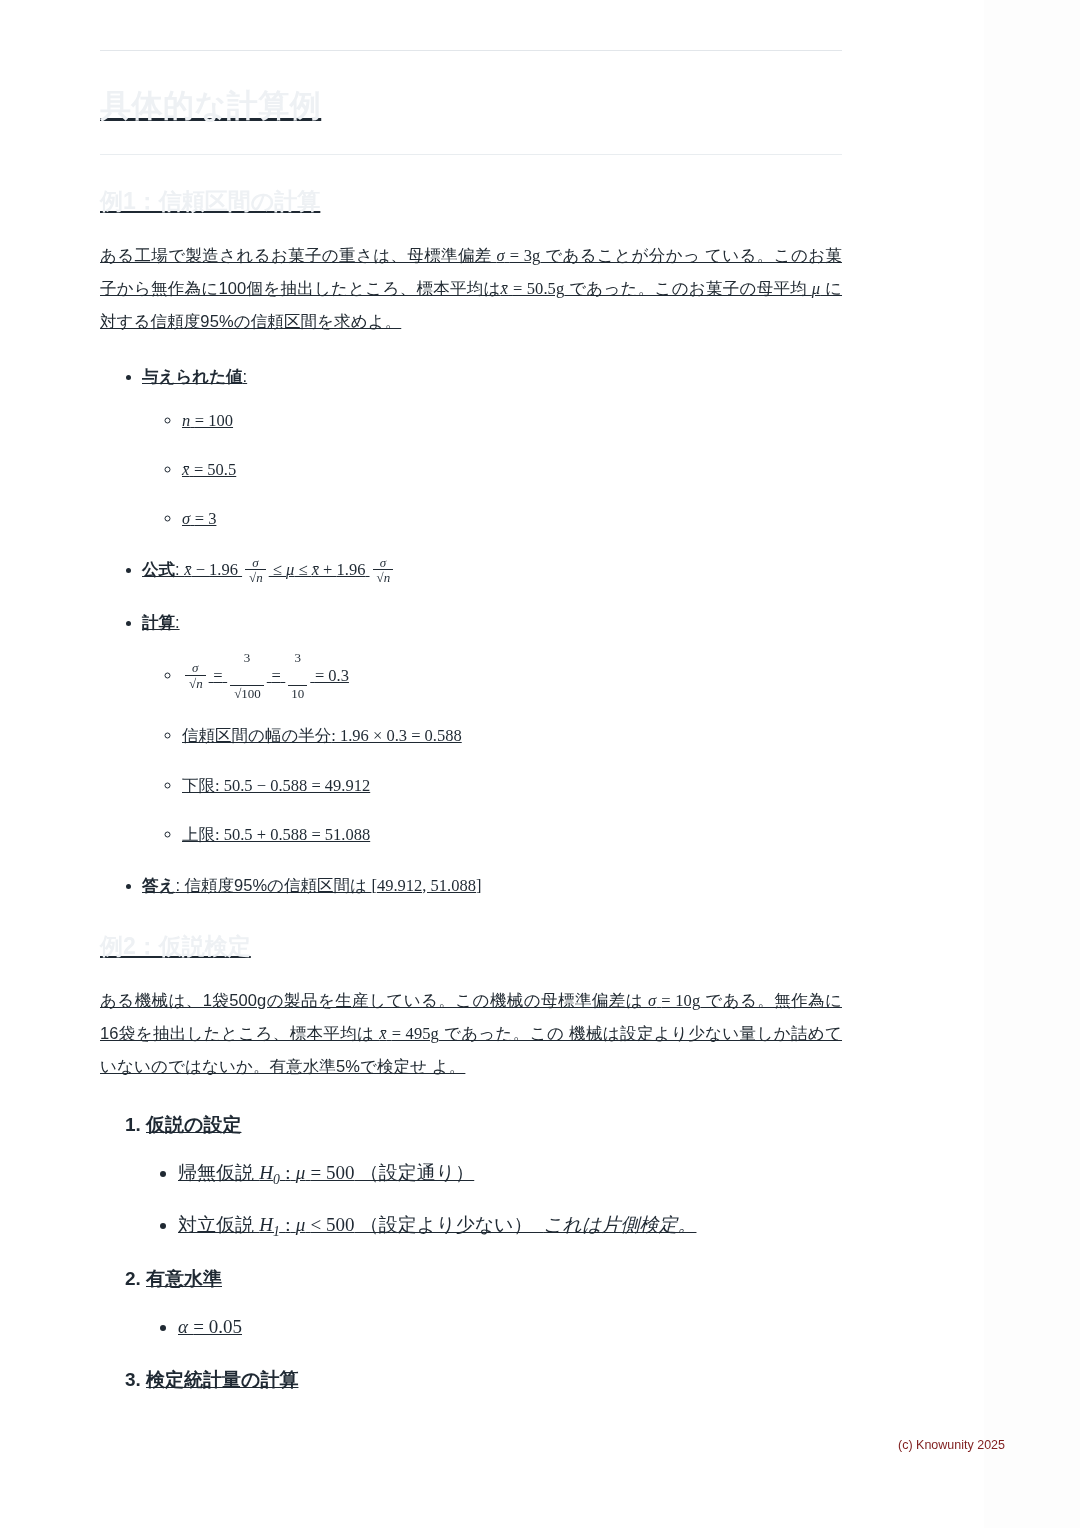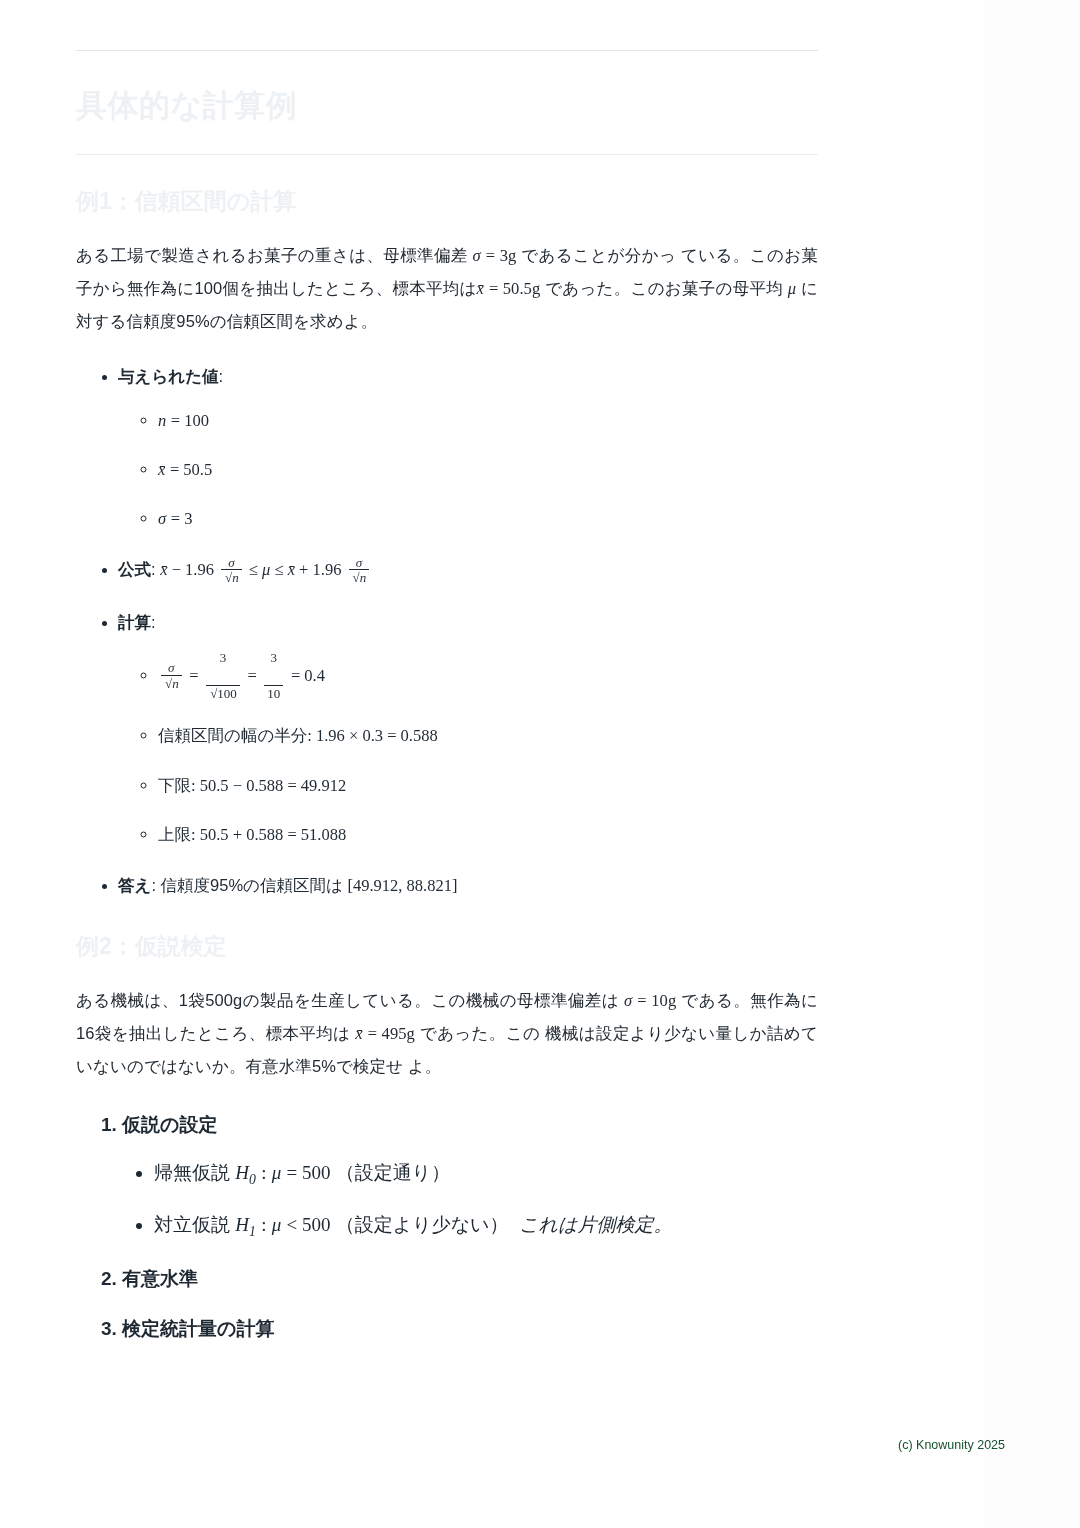--- a/index.html
+++ b/index.html
@@ -28,23 +28,24 @@
   .right-strip {
     position: absolute;
     right: 0; top: 0;
     width: 96px;
     height: 1528px;
     background: #fdfdfd;
   }
 
   .content {
     position: absolute;
-    left: 76px;
+    left: 100px;
     top: 0;
     width: 742px;
+    text-decoration: underline;
   }
 
   .top-rule {
     margin-top: 50px;
     height: 1px;
     background: #e2e6ea;
     width: 742px;
   }
 
   h1.doc-title {
@@ -150,21 +151,21 @@
   .sqrt > .rad { text-decoration: overline; font-style: italic; padding-left: 1px; }
   .sqrt > .rad.upr { font-style: normal; }
 
   sub { font-size: 0.72em; }
 
   .footer {
     position: absolute;
     left: 898px;
     top: 1438px;
     font-size: 12.5px;
-    color: #14532d;
+    color: #7f1d1d;
     white-space: nowrap;
   }
 </style>
 </head>
 <body>
 
 <div class="page">
   <div class="right-strip"></div>
 
   <div class="content">
@@ -206,30 +207,30 @@
 
       <li>
         <b>計算</b>:
         <ul class="lvl2">
           <li>
             <span class="frac"><span class="nu">σ</span><span class="de"><span class="sqrt"><span class="rad">√n</span></span></span></span>
             <span class="num">=</span>
             <span class="frac"><span class="nu" style="font-style:normal">3</span><span class="de upright"><span class="sqrt"><span class="rad upr">√100</span></span></span></span>
             <span class="num">=</span>
             <span class="frac"><span class="nu" style="font-style:normal">3</span><span class="de upright">10</span></span>
-            <span class="num">= 0.4</span>
+            <span class="num">= 0.3</span>
           </li>
           <li>信頼区間の幅の半分<span class="num">: 1.96 × 0.3 = 0.588</span></li>
           <li>下限<span class="num">: 50.5 − 0.588 = 49.912</span></li>
           <li>上限<span class="num">: 50.5 + 0.588 = 51.088</span></li>
         </ul>
       </li>
 
       <li>
-        <b>答え</b>: 信頼度95%の信頼区間は <span class="num">[49.912, 88.821]</span>
+        <b>答え</b>: 信頼度95%の信頼区間は <span class="num">[49.912, 51.088]</span>
       </li>
 
     </ul>
 
     <h2 class="section-title">例2：仮説検定</h2>
 
     <p class="para">
       ある機械は、1袋500gの製品を生産している。この機械の母標準偏差は <span class="math">σ</span> <span class="num">= 10g</span>
       である。無作為に16袋を抽出したところ、標本平均は <span class="math">x̄</span> <span class="num">= 495g</span> であった。この
       機械は設定より少ない量しか詰めていないのではないか。有意水準5%で検定せ
@@ -245,20 +246,23 @@
           </li>
           <li>
             対立仮説 <span class="math">H<sub>1</sub></span> <span class="num">:</span> <span class="math">μ</span> <span class="num">&lt; 500</span> （設定より少ない）&nbsp;
             <span class="emph">これは片側検定。</span>
           </li>
         </ul>
       </li>
 
       <li>
         <span>有意水準</span>
+        <ul class="sub">
+          <li><span class="math">α</span> <span class="num">= 0.05</span></li>
+        </ul>
       </li>
 
       <li>
         <span>検定統計量の計算</span>
       </li>
     </ol>
 
   </div>
 
   <div class="footer">(c) Knowunity 2025</div>

